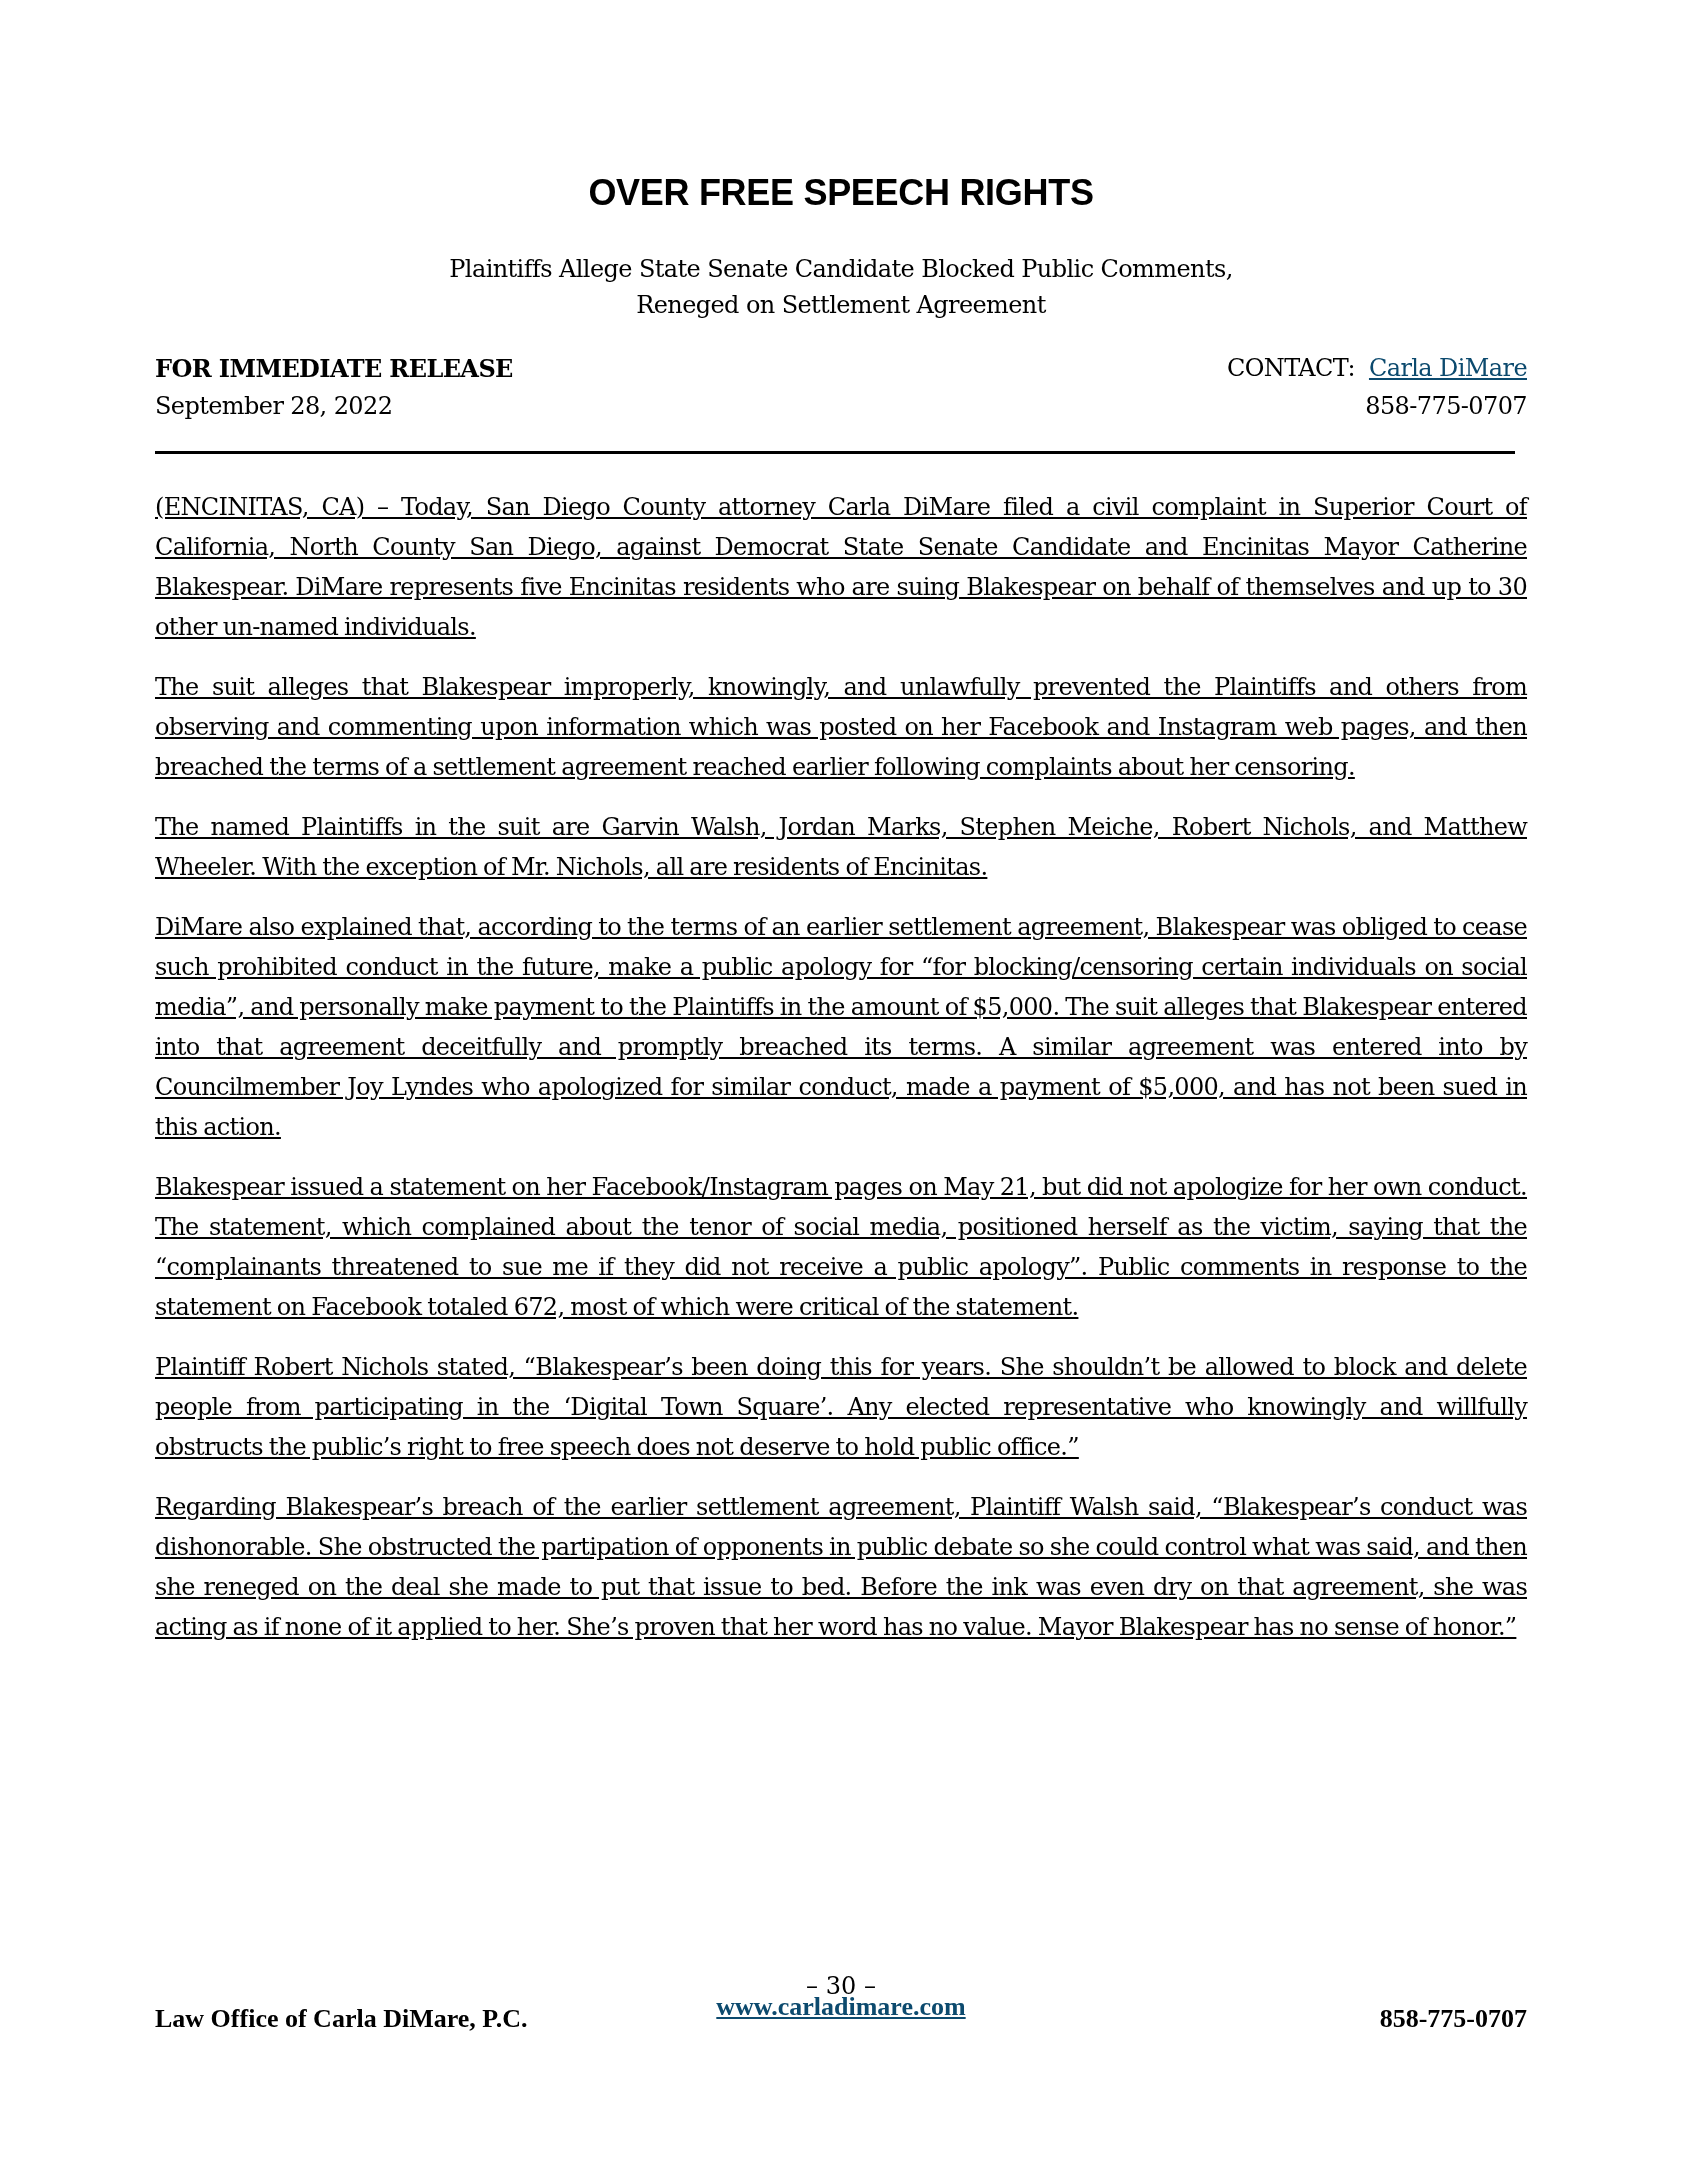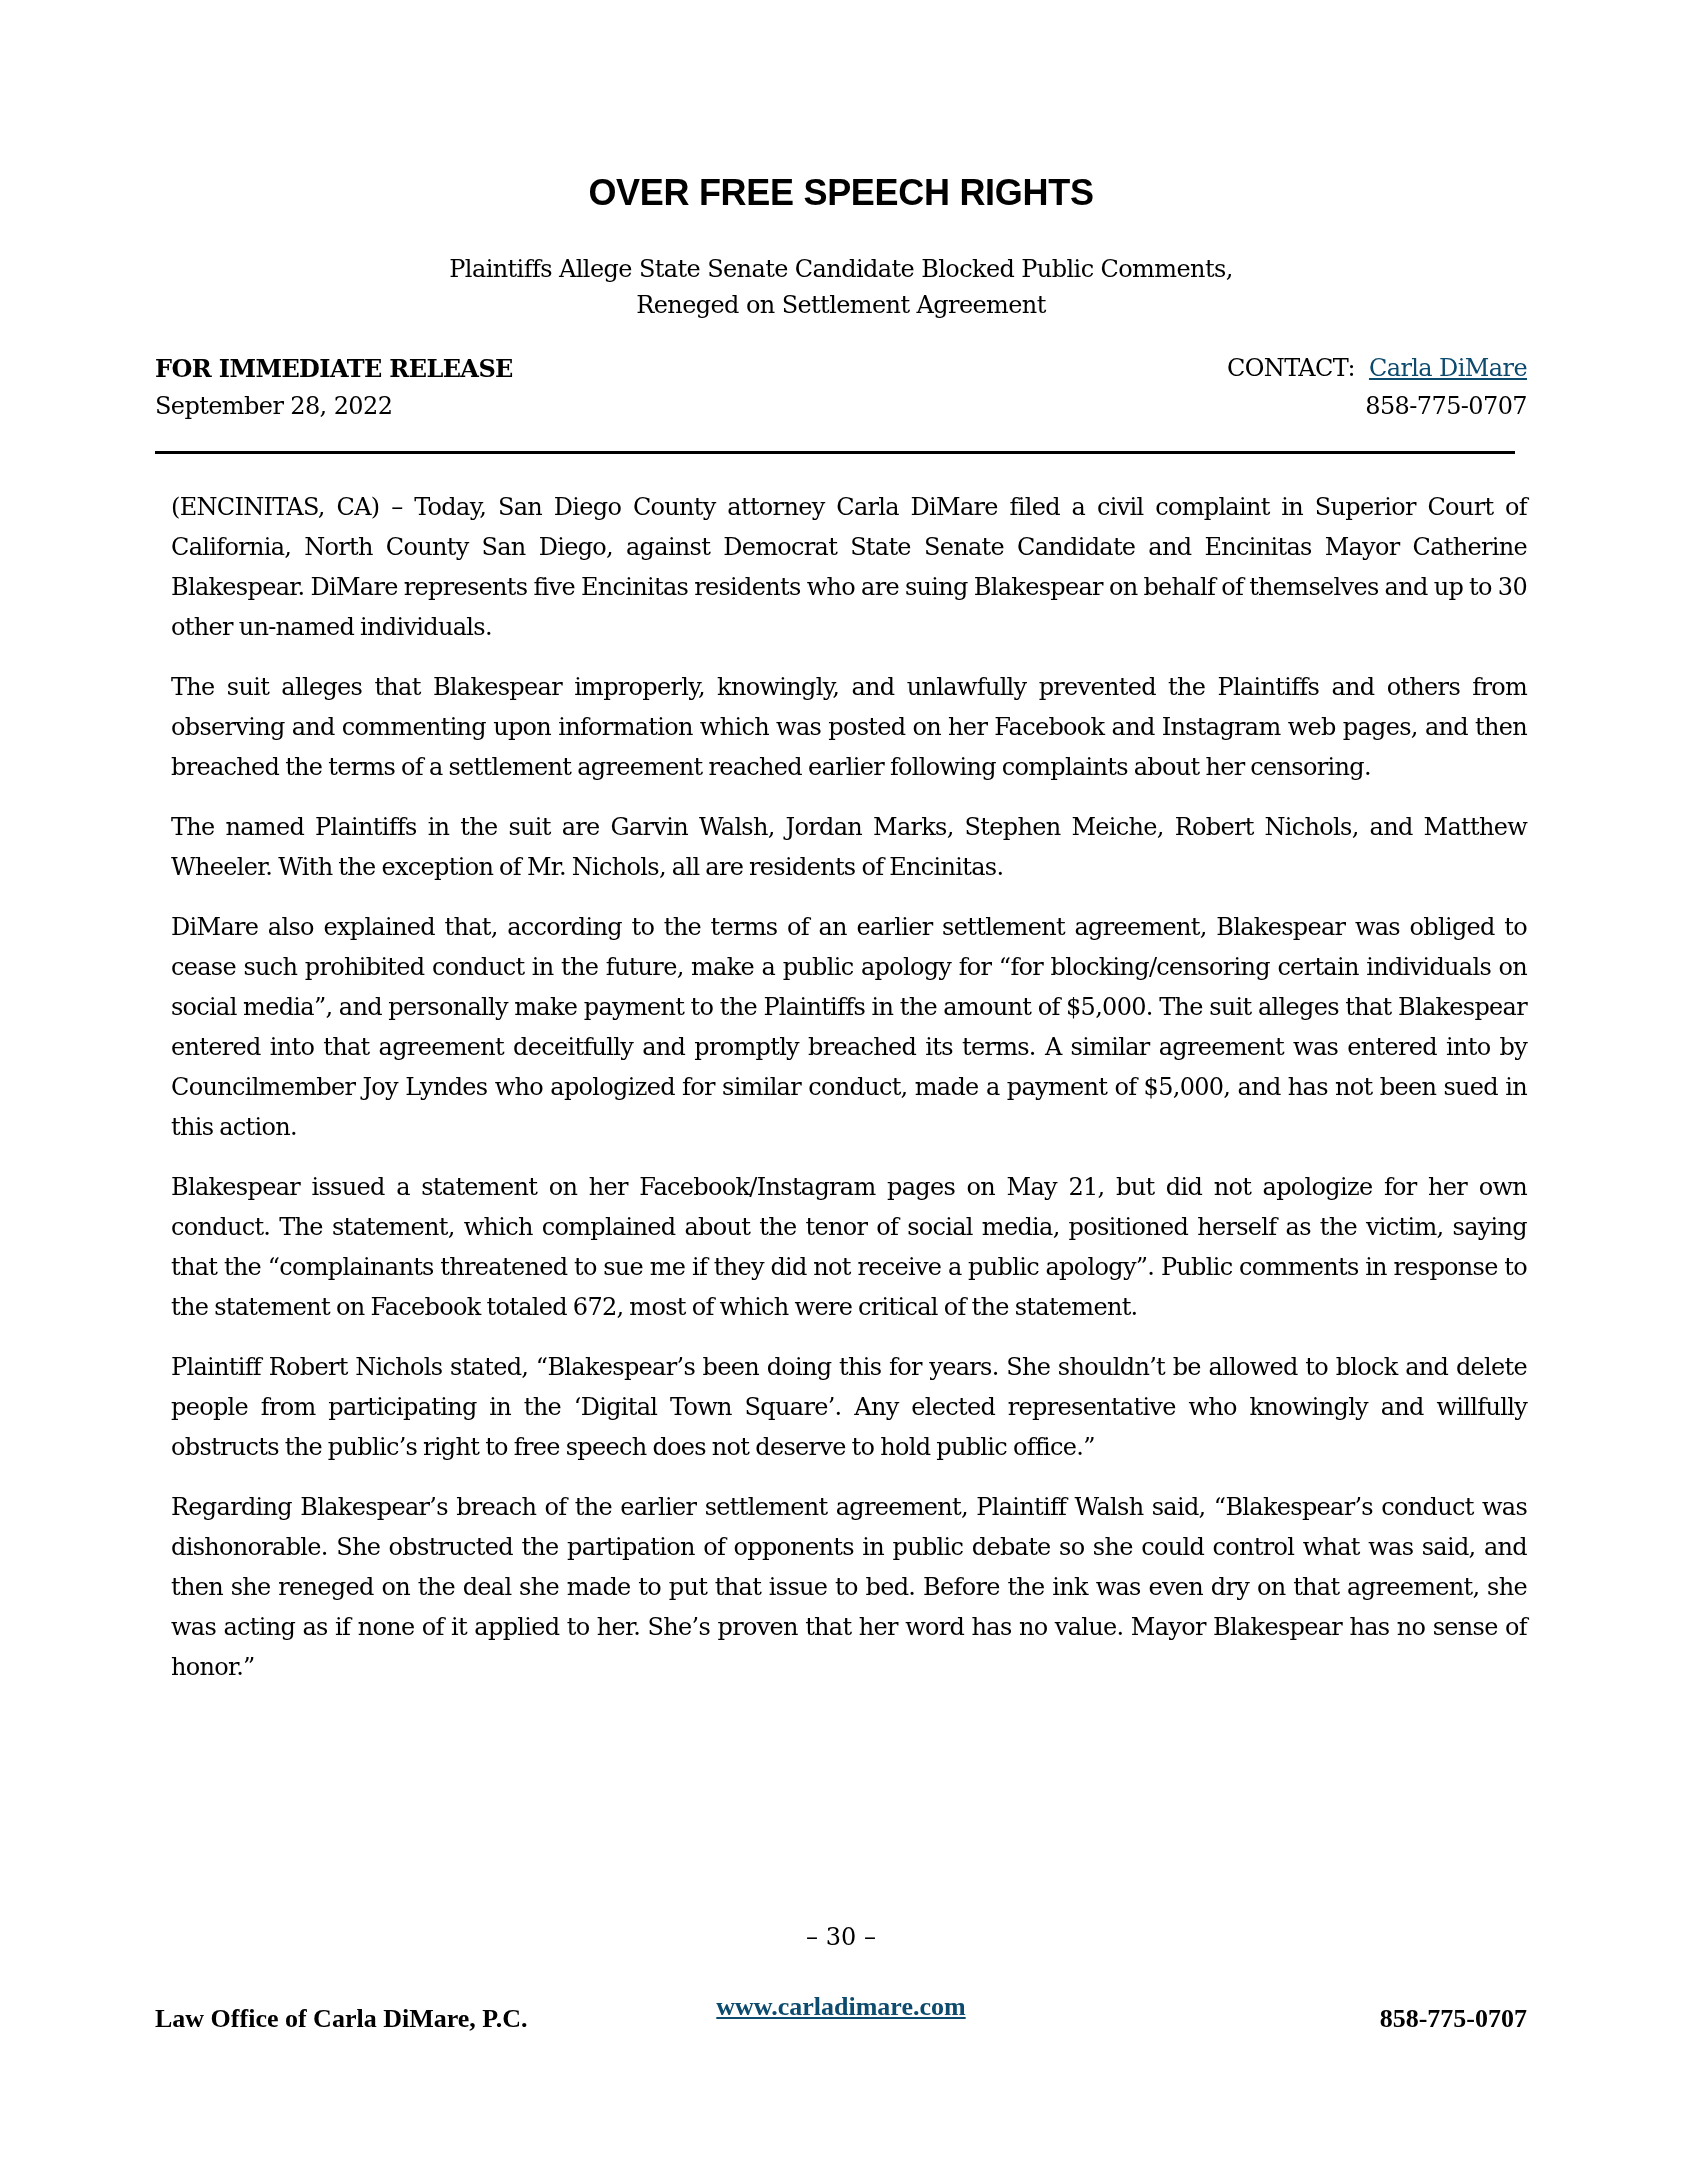--- a/index.html
+++ b/index.html
@@ -20,22 +20,22 @@
   .meta-left { position: absolute; left: 0; }
   .meta-right { position: absolute; right: 0; }
   .bold { font-weight: bold; }
   a.link { color: #0c4a6e; text-decoration: underline; }
   .rule { position: absolute; left: 0; right: 12px; top: 451px; border-top: 3px solid #000; }
   .body-text {
     position: absolute; left: 0; right: 0; top: 487px;
     font-family: "DejaVu Serif", serif; font-size: 24px; line-height: 40px;
     text-align: justify; letter-spacing: -0.7px; word-spacing: -1px;
   }
-  .body-text p { margin: 0 0 20px 16px; }
-  .endmark { position: absolute; left: 0; right: 0; top: 1923px; text-align: center;
+  .body-text p { margin: 0 0 20px 0; text-decoration: underline; }
+  .endmark { position: absolute; left: 0; right: 0; top: 1972px; text-align: center;
     font-family: "DejaVu Serif", serif; font-size: 24px; }
   .footer { position: absolute; left: 0; right: 0; top: 2004px; font-family: "Liberation Serif", serif;
     font-weight: bold; font-size: 26px; }
   .footer .left { position: absolute; left: 0; }
   .footer .right { position: absolute; right: 0; }
   .footer-link { position: absolute; left: 0; right: 0; top: 1992px; text-align: center;
     font-family: "Liberation Serif", serif; font-weight: bold; font-size: 26px; }
 </style>
 </head>
 <body>

